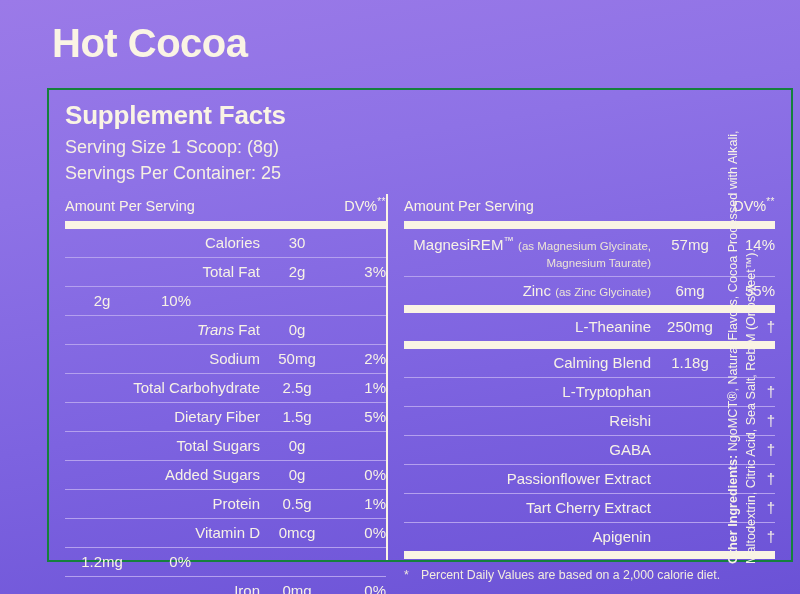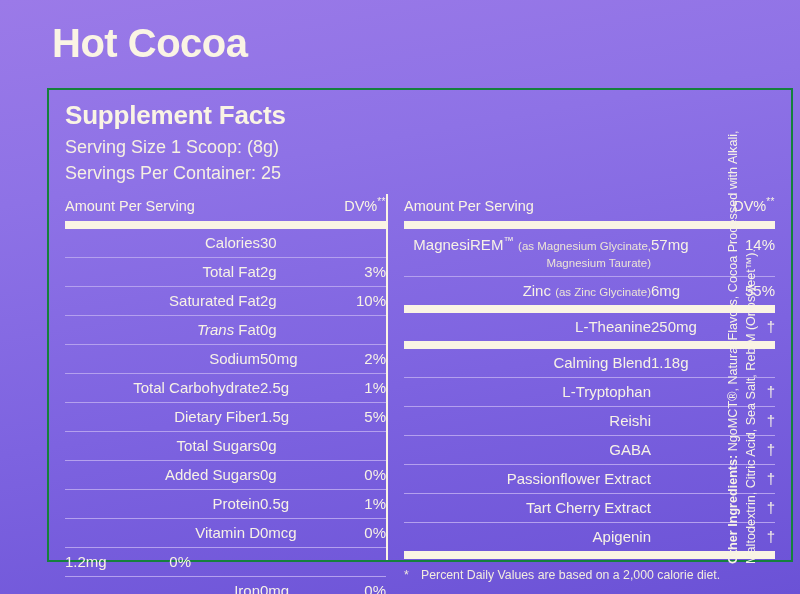--- a/index.html
+++ b/index.html
@@ -91,21 +91,21 @@
   .bar-thin  { height: 1px; background: #b4a0ee; flex: none; }
 
   .row {
     display: flex;
     align-items: baseline;
     color: #f7f2e6;
     font-size: 15px;
     padding: 5.5px 0 5.5px 0;
   }
   .row .nm { flex: 1; min-width: 0; text-align: right; }
-  .row .amt { width: 74px; text-align: left; }
+  .row .amt { width: 74px; text-align: center; }
   .row .dv  { width: 52px; text-align: right; }
   .row.indent-1 .nm { padding-left: 17px; }
   .row.indent-2 .nm { padding-left: 34px; }
   .row .nm i { font-style: italic; }
 
   
   .col-right .row .amt { width: 78px; }
   .col-right .row .dv  { width: 46px; }
   .col-right .row.blend-item .nm { padding-left: 17px; }
 
@@ -183,21 +183,20 @@
             <span class="dv"></span>
           </div>
           <div class="bar-thin"></div>
           <div class="row">
             <span class="nm">Total Fat</span>
             <span class="amt">2g</span>
             <span class="dv">3%</span>
           </div>
           <div class="bar-thin"></div>
           <div class="row indent-1">
-            <span class="nm">Saturated Fat</span>
             <span class="amt">2g</span>
             <span class="dv">10%</span>
           </div>
           <div class="bar-thin"></div>
           <div class="row indent-1">
             <span class="nm"><i>Trans</i> Fat</span>
             <span class="amt">0g</span>
             <span class="dv"></span>
           </div>
           <div class="bar-thin"></div>

